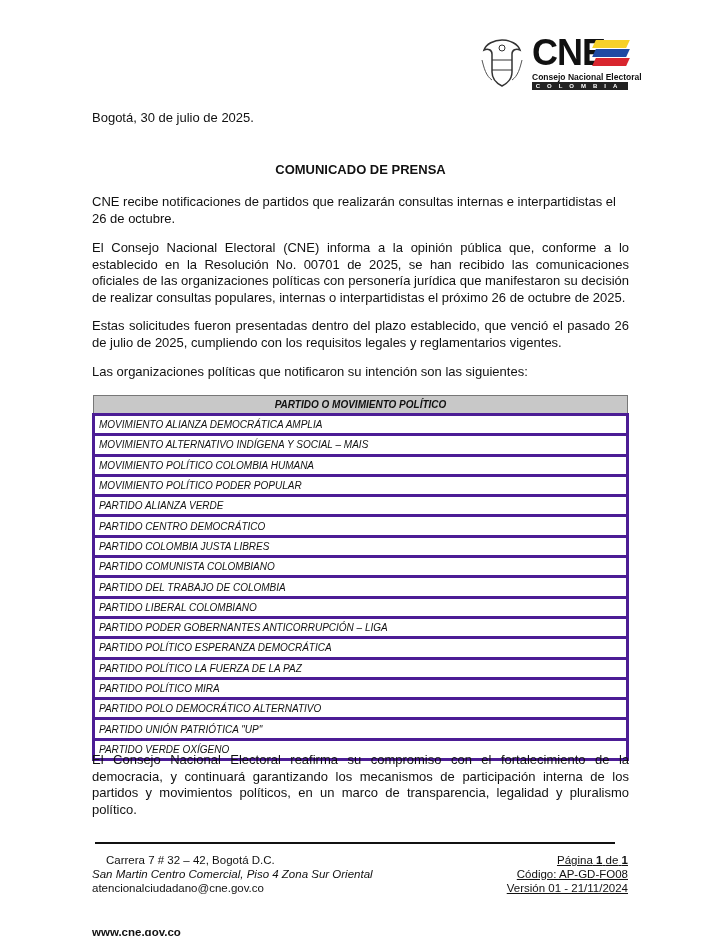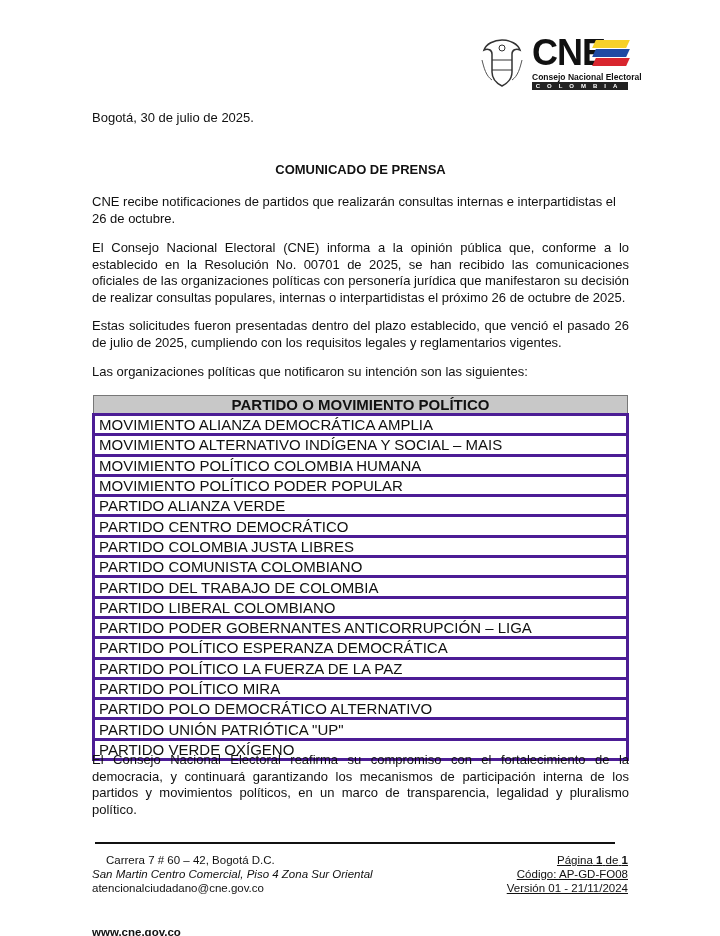--- a/index.html
+++ b/index.html
@@ -25,21 +25,21 @@
   .justify { text-align:justify; }
   .date { top:110px; }
   .title { position:absolute; left:92px; width:537px; top:162px; text-align:center; font-weight:bold; font-size:13px; }
   .p1 { top:194px; }
   .p2 { top:240px; }
   .p3 { top:318px; }
   .p4 { top:364px; }
   .p5 { top:752px; }
 
   
-  .tbl { position:absolute; left:92px; top:395px; width:537px; border-collapse:collapse; font-size:15px; }
+  .tbl { position:absolute; left:92px; top:395px; width:537px; border-collapse:collapse; font-size:10px;font-style:italic; }
   .tbl th { background:#c8c8c8; border:1px solid #777; height:17px; padding:0; font-weight:bold; text-align:center; }
   .tbl td { border:3px solid #4c1d95; height:17.3px; padding:0 0 0 4px; text-align:left; }
 
   
   .footer-line { position:absolute; left:95px; top:842px; width:520px; height:2px; background:#111; }
   .f-left { position:absolute; left:92px; top:853px; font-size:11.5px; line-height:14px; }
   .f-left .addr { padding-left:14px; }
   .f-left .italic { font-style:italic; }
   .f-left .bold { font-weight:bold;margin-top:30px; }
   .f-right { position:absolute; right:92px; top:853px; font-size:11.5px; line-height:14px; text-align:right;text-decoration:underline; }
@@ -134,21 +134,21 @@
           <td>PARTIDO VERDE OXÍGENO</td>
         </tr>
     </tbody>
   </table>
 
   <div class="txt justify p5">El Consejo Nacional Electoral reafirma su compromiso con el fortalecimiento de la democracia, y continuará garantizando los mecanismos de participación interna de los partidos y movimientos políticos, en un marco de transparencia, legalidad y pluralismo político.</div>
 
   <div class="footer-line"></div>
 
   <div class="f-left">
-    <div class="addr">Carrera 7 # 60 – 42, Bogotá D.C.</div>
+    <div class="addr">Carrera 7 # 32 – 42, Bogotá D.C.</div>
     <div class="italic">San Martin Centro Comercial, Piso 4 Zona Sur Oriental</div>
     <div>atencionalciudadano@cne.gov.co</div>
     <div class="bold">www.cne.gov.co</div>
   </div>
 
   <div class="f-right">
     <div>
       <span>Página</span>
       <b>1</b>
       <span>de</span>

